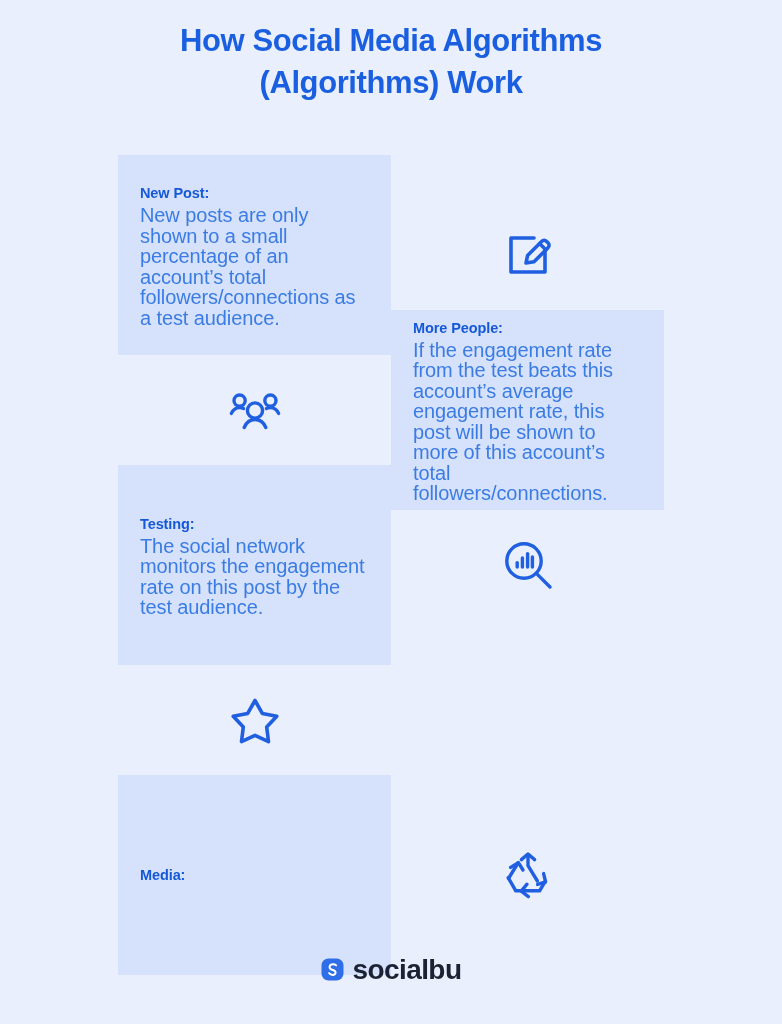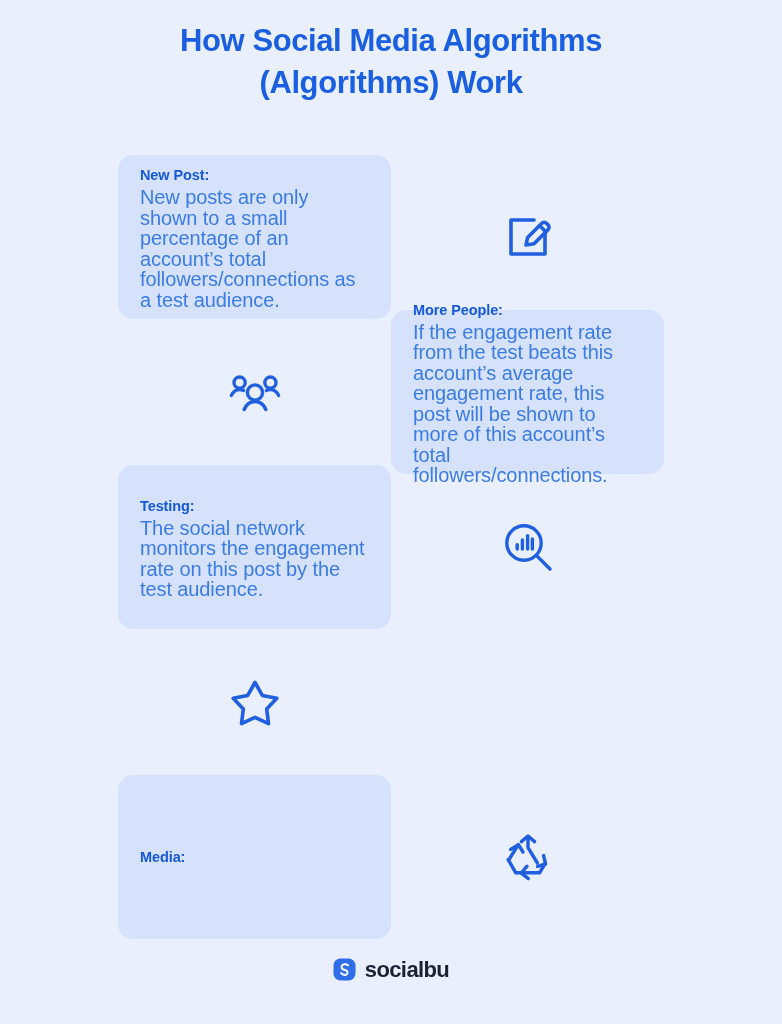--- a/index.html
+++ b/index.html
@@ -48,24 +48,23 @@
     width: 546px;
   }
   .row {
     position: relative;
     display: flex;
     width: 546px;
     height: 155px;
   }
   .cell {
     width: 273px;
-    height: 164px;
+    height: 200px;
     box-sizing: border-box;
     position: relative;
-    border-radius: 15px;
   }
   .cell.filled {
     background: #d6e2fb;
   }
   .cell.text {
     padding: 0 22px;
     display: flex;
     flex-direction: column;
     justify-content: center;
   }
@@ -101,21 +100,21 @@
     justify-content: center;
     gap: 9px;
   }
   .logo-mark {
     width: 23px;
     height: 23px;
     flex: 0 0 auto;
   }
   .logo-text {
     color: #1b2233;
-    font-size: 22px;
+    font-size: 28px;
     font-weight: bold;
     letter-spacing: -0.6px;
     line-height: 23px;
   }
 
   svg { display: block; }
 </style>
 </head>
 <body>
 

